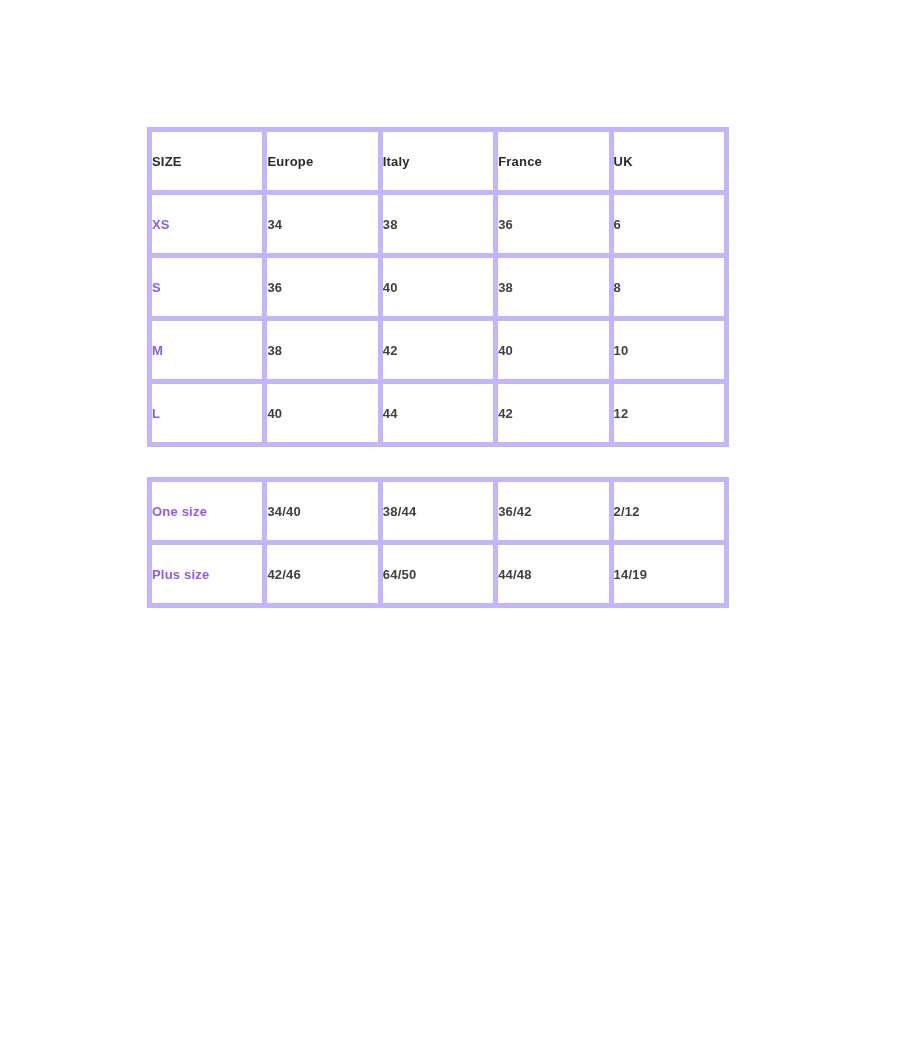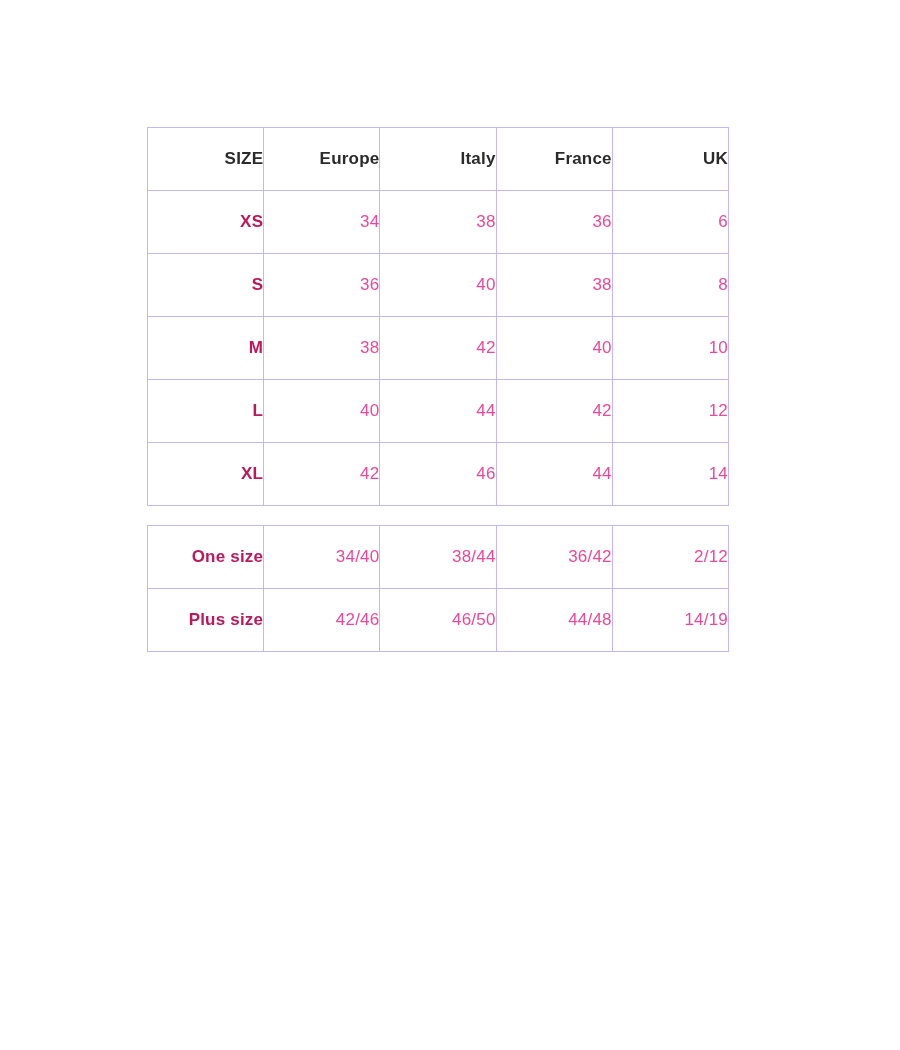--- a/index.html
+++ b/index.html
@@ -21,43 +21,43 @@
     top: 127px;
     width: 582px;
   }
   table.size-table {
     border-collapse: collapse;
     table-layout: fixed;
     width: 582px;
     background: #ffffff;
   }
   table.size-table.second {
-    margin-top: 19px;
+    margin-top: 30px;
   }
   .size-table th,
   .size-table td {
-    border: 1px solid #c4b5fd;
+    border: 5px solid #c4b5fd;
     height: 63px;
-    text-align: right;
+    text-align: left;
     vertical-align: middle;
-    font-size: 17px;
+    font-size: 13px;
     padding: 0;
     letter-spacing: 0.2px;
   }
   .size-table th {
     font-weight: bold;
     color: #2b2b2b;
   }
   .size-table td {
-    font-weight: normal;
-    color: #ec4899;
+    font-weight: bold;
+    color: #404040;
   }
   .size-table td.lbl {
     font-weight: bold;
-    color: #be185d;
+    color: #8b5cf6;
   }
 </style>
 </head>
 <body>
 
 <div class="chart-wrap">
 
   <table class="size-table">
     <thead>
       <tr>
@@ -90,42 +90,35 @@
         <td>40</td>
         <td>10</td>
       </tr>
       <tr>
         <td class="lbl">L</td>
         <td>40</td>
         <td>44</td>
         <td>42</td>
         <td>12</td>
       </tr>
-      <tr>
-        <td class="lbl">XL</td>
-        <td>42</td>
-        <td>46</td>
-        <td>44</td>
-        <td>14</td>
-      </tr>
     </tbody>
   </table>
 
   <table class="size-table second">
     <tbody>
       <tr>
         <td class="lbl">One size</td>
         <td>34/40</td>
         <td>38/44</td>
         <td>36/42</td>
         <td>2/12</td>
       </tr>
       <tr>
         <td class="lbl">Plus size</td>
         <td>42/46</td>
-        <td>46/50</td>
+        <td>64/50</td>
         <td>44/48</td>
         <td>14/19</td>
       </tr>
     </tbody>
   </table>
 
 </div>
 
 </body></html>

